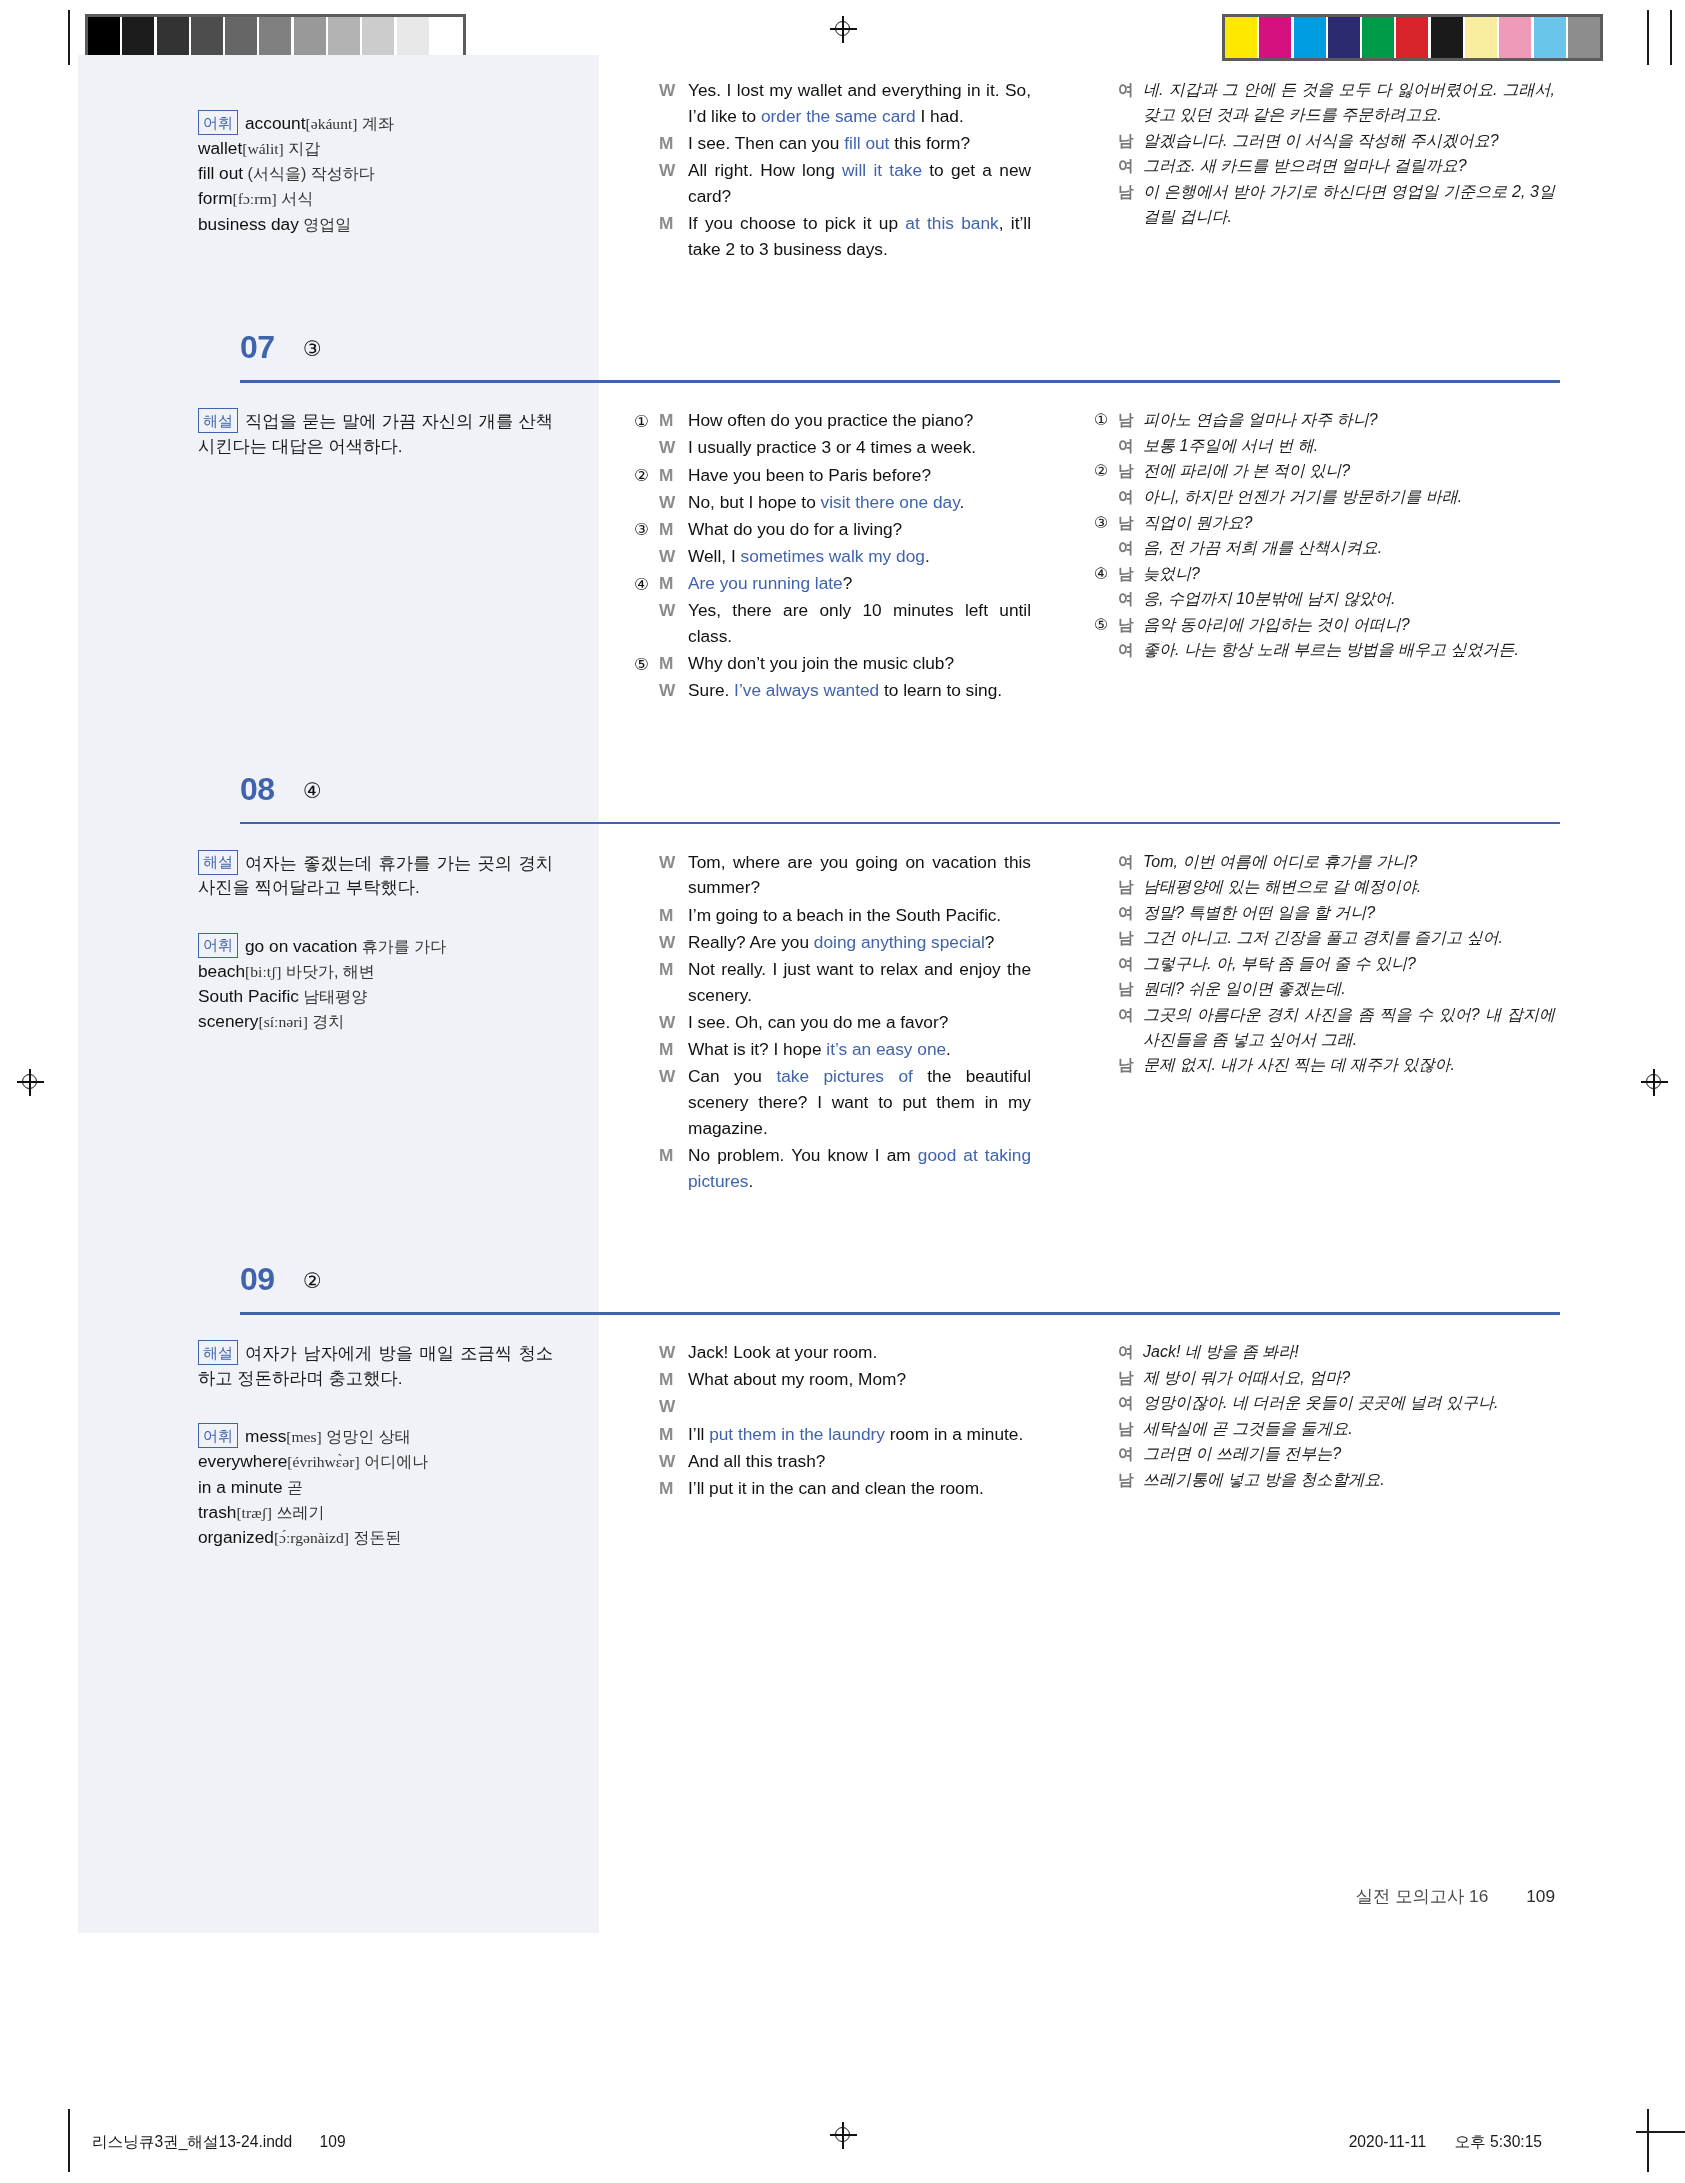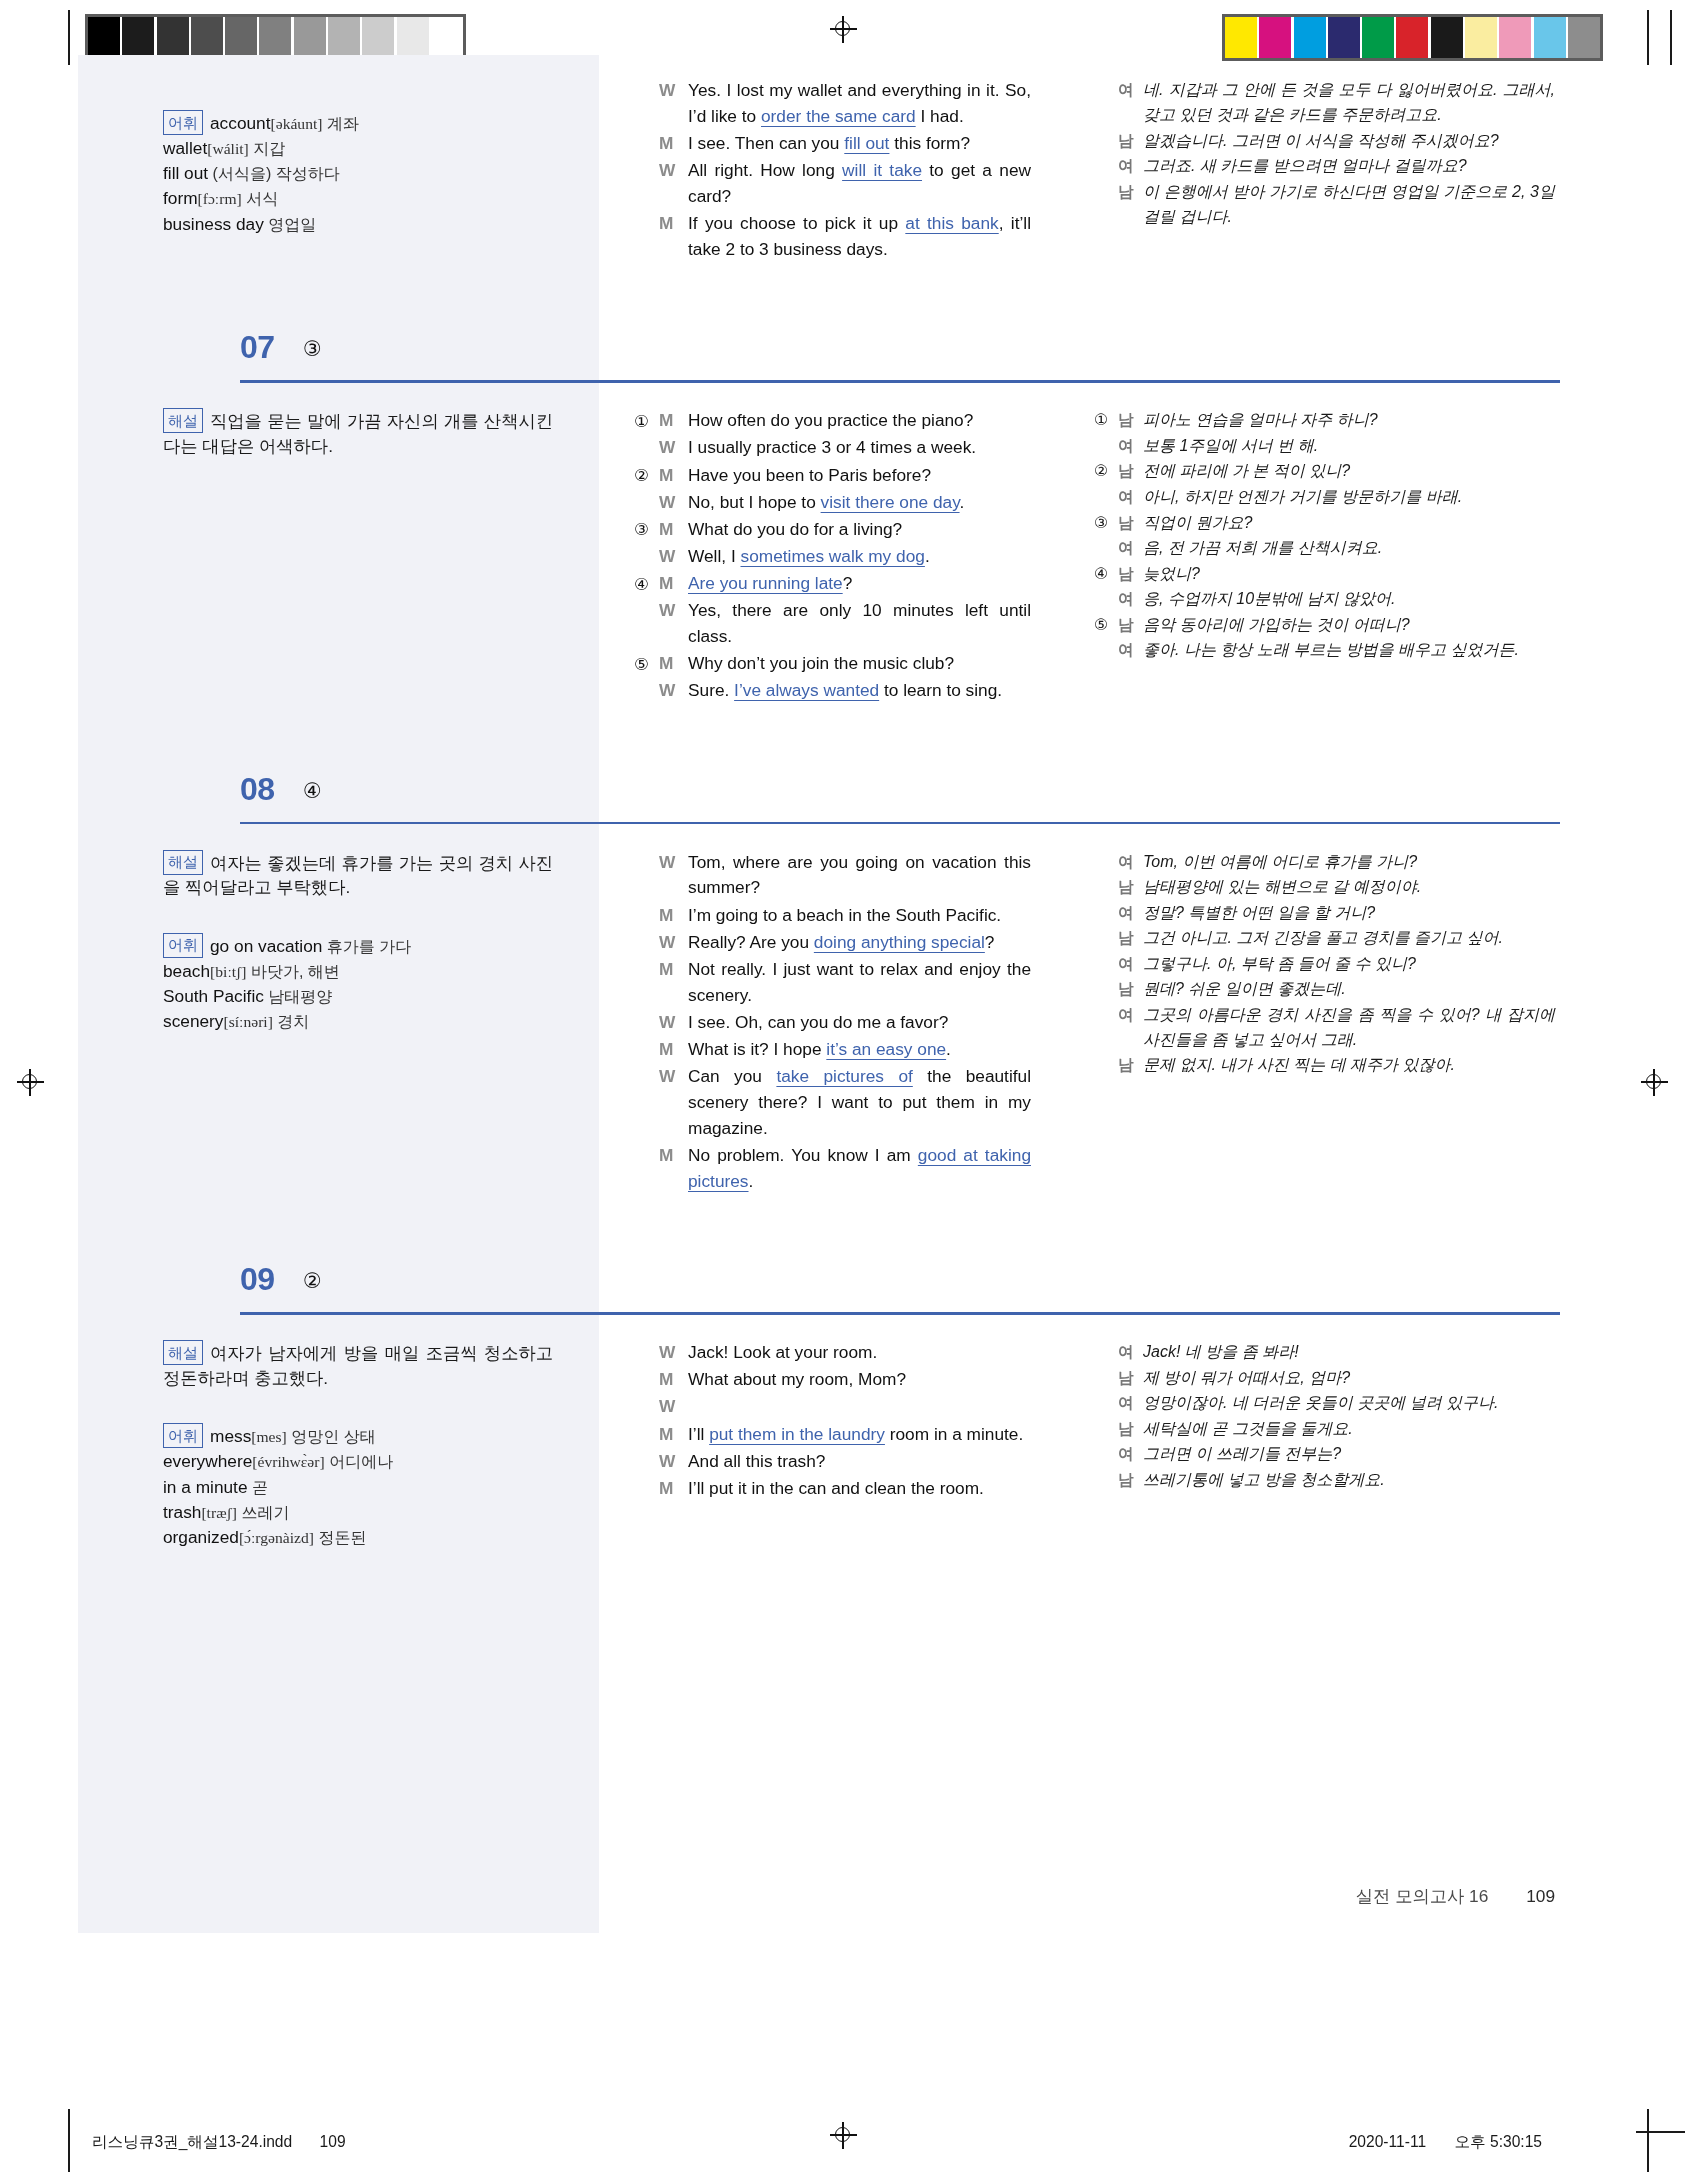--- a/index.html
+++ b/index.html
@@ -38,42 +38,42 @@
   .qblock{position:relative;width:1530px;}
 
   
   .qhead{position:relative;height:55px;padding-left:16px;}
   .qnum{position:absolute;left:162px;top:0;font-size:32px;font-weight:bold;color:#3f63ad;letter-spacing:-0.6px;}
   .qans{position:absolute;left:225px;top:8px;font-size:21px;color:#111;}
   .qrule{position:absolute;left:162px;top:51px;width:1320px;height:2.9px;background:#3f63ad;}
 
   
   .cols{position:relative;display:flex;}
-  .col-left{width:521px;box-sizing:border-box;padding:0 46px 0 85px;}
+  .col-left{width:521px;box-sizing:border-box;padding:0 46px 0 120px;}
   .col-mid{width:455px;box-sizing:border-box;padding:0 23px 0 35px;}
   .col-right{width:553px;box-sizing:border-box;padding:0 52px 0 40px;}
 
   
   .chip{display:inline-block;border:1.2px solid #3f63ad;color:#3f63ad;
         font-size:15px;line-height:1;padding:3.5px 4px 4.6px 4px;margin-right:7px;
         vertical-align:1.2px;font-weight:normal;}
 
   .note{font-size:17.3px;line-height:1.46;color:#1a1a1a;margin:0 0 0 0;text-align:justify;}
   .note.gap{margin-top:32px;}
   .note .en{font-weight:normal;color:#111;}
   .note .ipa{font-family:"Liberation Serif","DejaVu Serif",serif;font-size:15.6px;color:#333;}
   .note .kr{color:#333;font-size:16px;}
 
   
   .dlg{font-size:17.3px;line-height:1.5;color:#111;}
   .line{display:flex;align-items:flex-start;margin-bottom:1.2px;}
   .opt{width:25px;flex:none;font-size:16.7px;color:#111;padding-top:0.6px;}
   .spk{width:29px;flex:none;font-weight:bold;color:#8c8c8c;font-size:17.3px;}
   .txt{flex:1;text-align:justify;text-justify:inter-word;}
-  .u{color:#3f63ad;text-decoration:underline;text-underline-offset:4px;text-decoration-thickness:1.2px;}
+  .u{color:#3f63ad;text-underline-offset:4px;text-decoration-thickness:1.2px;}
 
   
   .kdlg{font-size:16px;line-height:1.56;color:#1a1a1a;}
   .kline{display:flex;align-items:flex-start;margin-bottom:0.6px;}
   .kopt{width:24px;flex:none;font-size:15.6px;}
   .kspk{width:25px;flex:none;font-weight:bold;color:#777;font-size:15.6px;}
   .ktxt{flex:1;text-align:justify;font-style:italic;}
 
   
   #page-footer{position:absolute;left:0;top:1829px;width:1530px;

